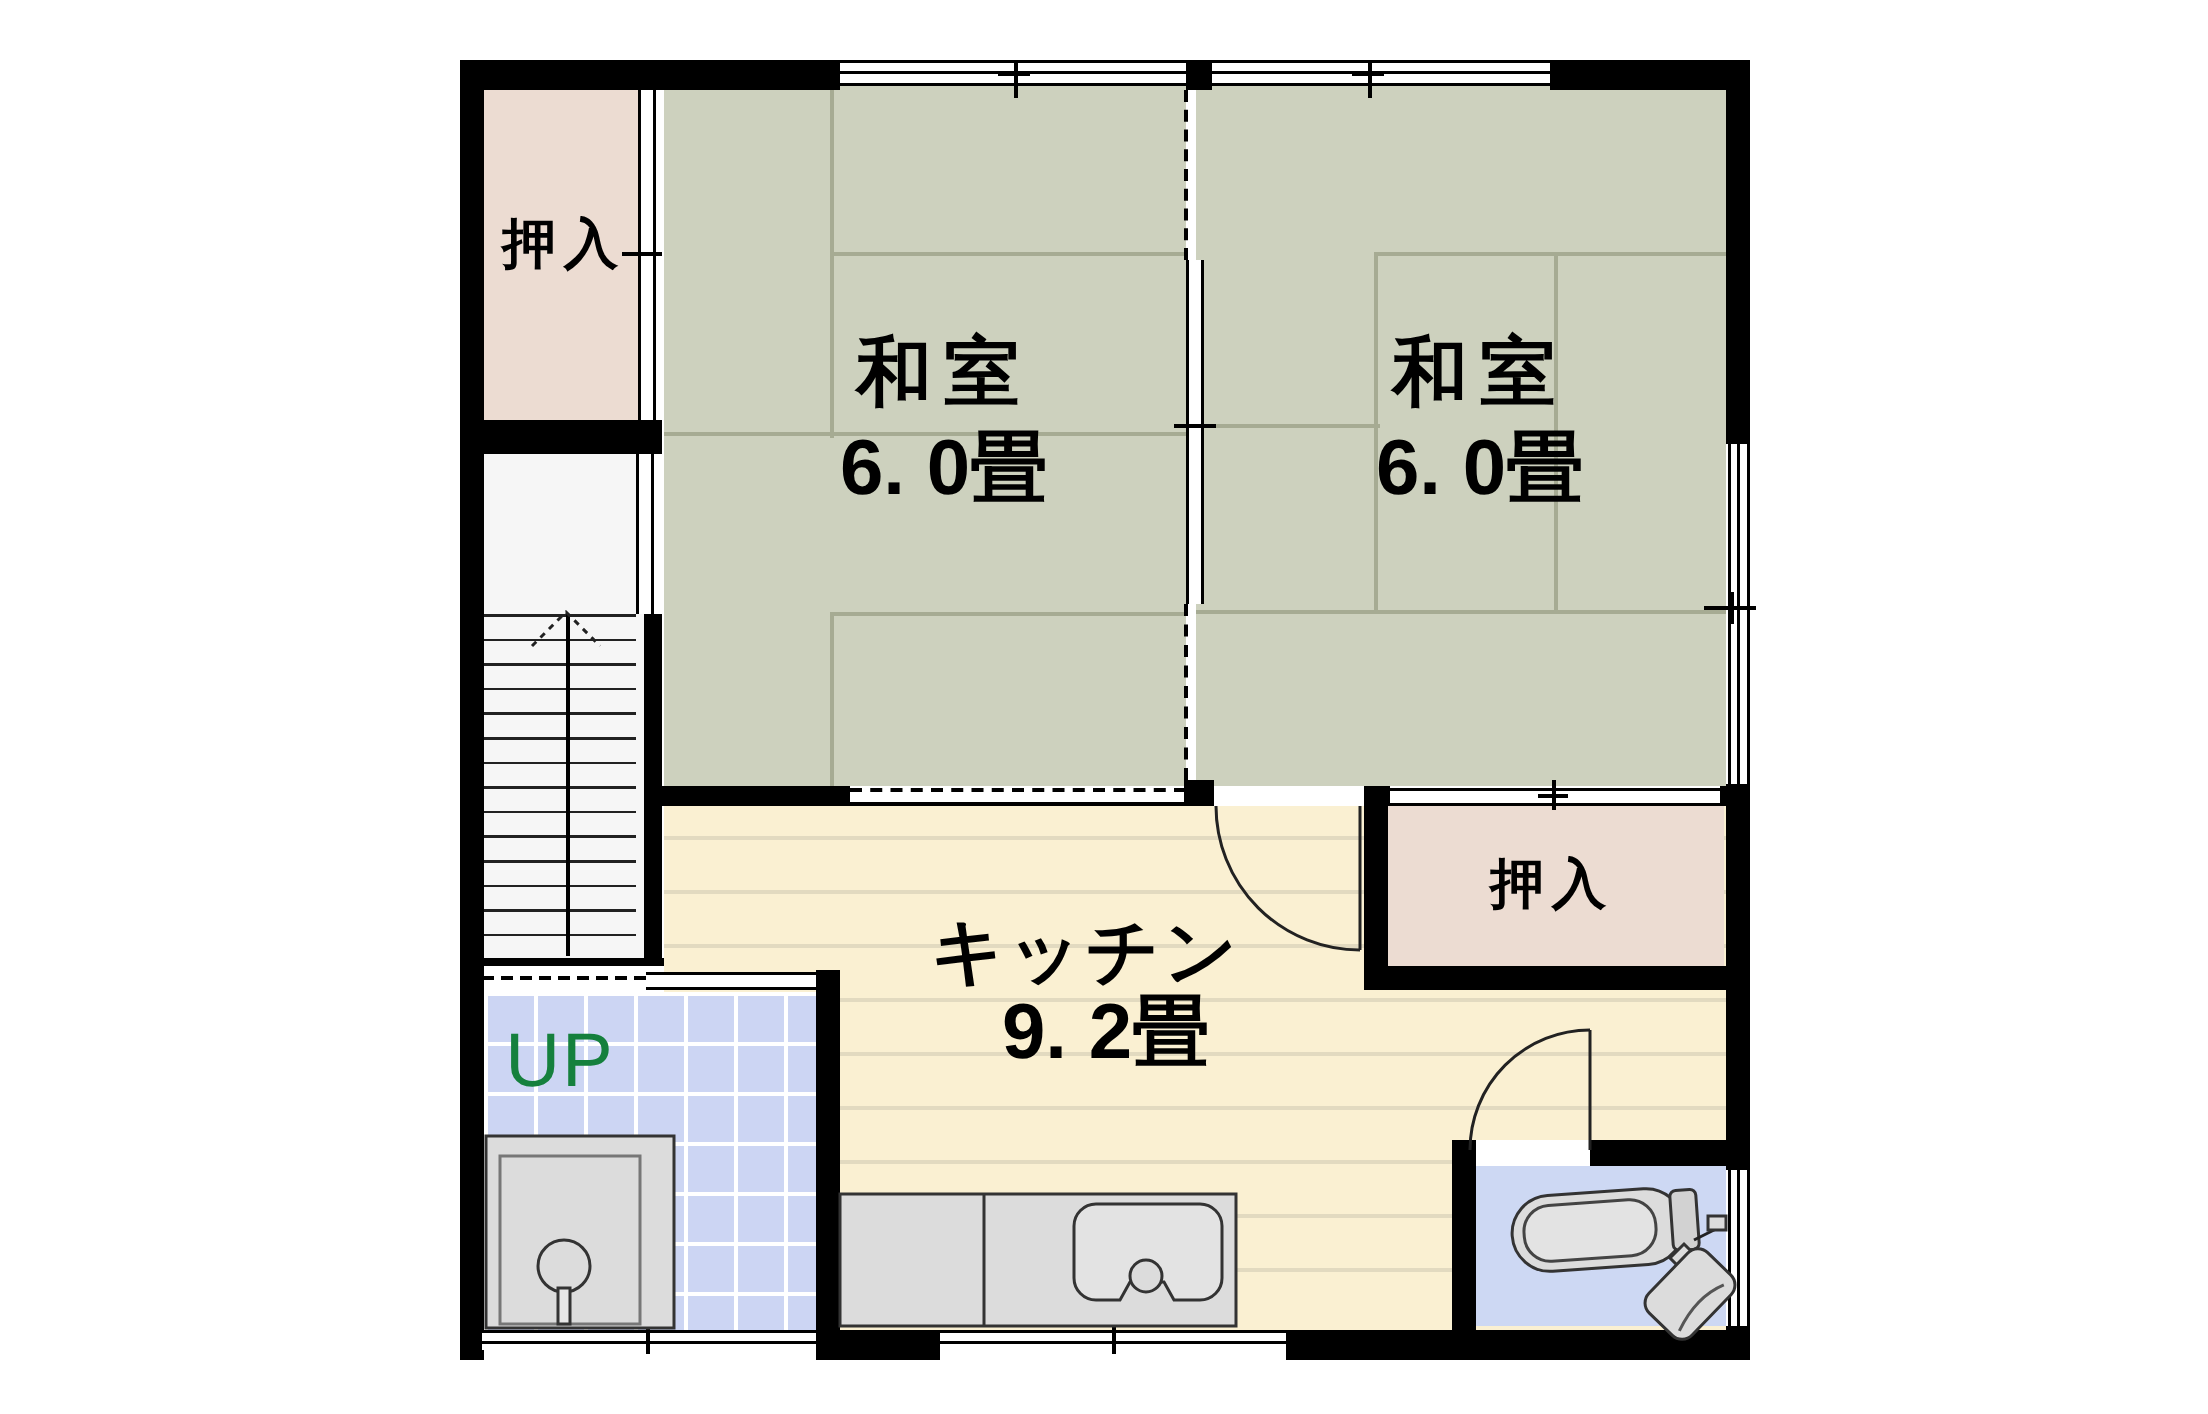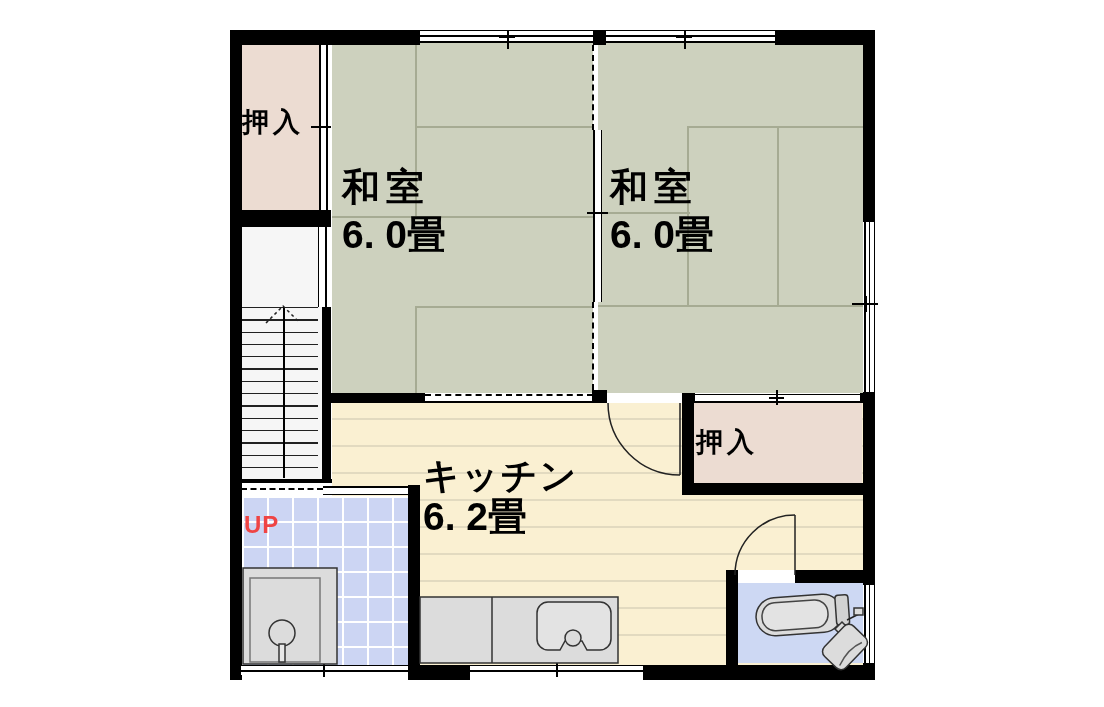--- a/index.html
+++ b/index.html
@@ -20,26 +20,26 @@
   .treads{position:absolute;background:repeating-linear-gradient(to bottom,#222 0 1.3px,transparent 1.3px 12.3px);}
   .tatline{position:absolute;background:#a6ab93;}
   .winh{position:absolute;height:13px;background:linear-gradient(to bottom,#000 0 1.5px,#fff 1.5px 5.5px,#000 5.5px 7px,#fff 7px 11.5px,#000 11.5px 13px);}
   .winv{position:absolute;width:11px;background:linear-gradient(to right,#000 0 1.5px,#fff 1.5px 4.5px,#000 4.5px 6px,#fff 6px 9.5px,#000 9.5px 11px);}
   .sldv{position:absolute;width:9px;background:linear-gradient(to right,#000 0 1.5px,#fff 1.5px 7.5px,#000 7.5px 9px);}
   .sldh{position:absolute;height:9px;background:linear-gradient(to bottom,#000 0 1.5px,#fff 1.5px 7.5px,#000 7.5px 9px);}
   .dashv{position:absolute;width:0;border-left:2px dashed #000;}
   .dashh{position:absolute;height:0;border-top:2px dashed #000;}
   .tick{position:absolute;background:#000;}
   .thinline{position:absolute;background:#000;}
-  .lbl{position:absolute;font-weight:bold;color:#000;line-height:1.05;white-space:nowrap;}
+  .lbl{position:absolute;text-align:center;font-weight:bold;color:#000;line-height:1.05;white-space:nowrap;}
   .lbl-oshiire{font-size:27px;letter-spacing:4px;}
   .lbl-name{font-size:38px;letter-spacing:6px;}
   .lbl-area{font-size:39px;}
   .lbl-kname{font-size:36px;letter-spacing:2px;}
-  .lbl-up{font-size:24px;font-weight:bold;color:#ef4444;letter-spacing:1px;}
+  .lbl-up{font-size:38px;font-weight:normal;color:#15803d;letter-spacing:1px;}
   svg line, svg path, svg polyline, svg rect, svg circle{vector-effect:non-scaling-stroke;}
 </style>
 </head>
 <body>
 
 <div id="plan">
 
   <div class="room tatami" style="left:332px;top:43px;width:261px;height:350px;"></div>
   <div class="room tatami" style="left:598px;top:43px;width:265px;height:350px;"></div>
   <div class="room closet" style="left:242px;top:45px;width:78px;height:165px;"></div>
@@ -156,18 +156,18 @@
       <line x1="847" y1="620" x2="861" y2="613"></line>
       <rect x="854" y="608" width="9" height="7" fill="#dcdcdc" stroke="#333"></rect>
     </g>
   </svg>
 
   <div class="lbl lbl-oshiire" style="left:242px;top:108px;width:80px;">押入</div>
   <div class="lbl lbl-name" style="left:342px;top:168px;width:260px;">和室</div>
   <div class="lbl lbl-area" style="left:342px;top:215px;width:260px;">6. 0畳</div>
   <div class="lbl lbl-name" style="left:610px;top:168px;width:260px;">和室</div>
   <div class="lbl lbl-area" style="left:610px;top:215px;width:260px;">6. 0畳</div>
-  <div class="lbl lbl-kname" style="left:423px;top:457px;width:260px;">キッチン</div>
-  <div class="lbl lbl-area" style="left:423px;top:497px;width:260px;">6. 2畳</div>
+  <div class="lbl lbl-kname" style="left:413px;top:457px;width:260px;">キッチン</div>
+  <div class="lbl lbl-area" style="left:423px;top:497px;width:260px;">9. 2畳</div>
   <div class="lbl lbl-oshiire" style="left:696px;top:428px;width:160px;">押入</div>
   <div class="lbl lbl-up" style="left:244px;top:512px;width:72px;">UP</div>
 
 </div>
 
 </body></html>

